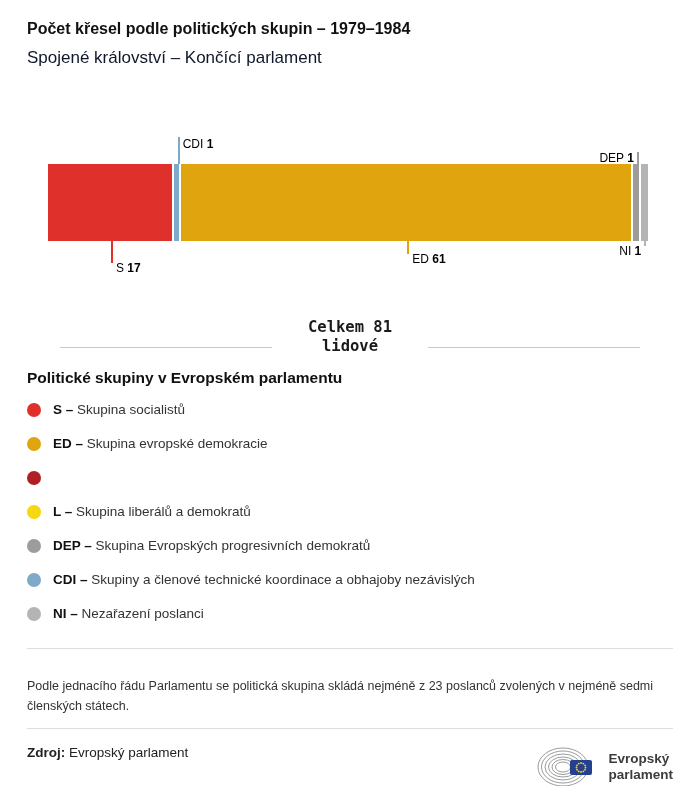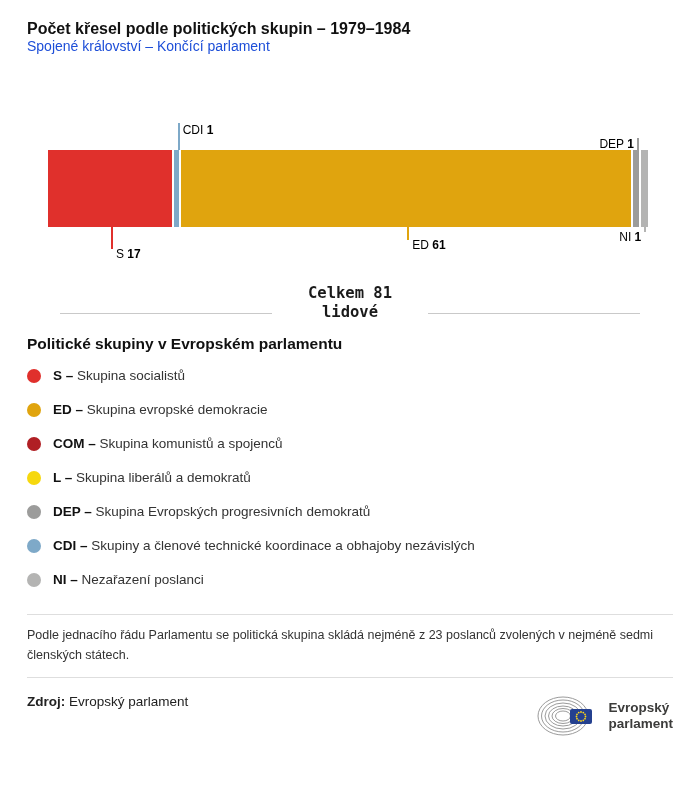--- a/index.html
+++ b/index.html
@@ -5,46 +5,46 @@
   * { margin: 0; padding: 0; box-sizing: border-box; }
   html, body { background: #ffffff; }
   body {
     width: 700px; height: 786px;
     position: relative; overflow: hidden;
     font-family: "Liberation Sans", sans-serif;
     color: #1a1a1a;
   }
   .header { padding: 20px 27px 0; }
   .title { font-size: 16px; font-weight: bold; color: #111; }
-  .subtitle { font-size: 14px; font-weight: 400; color: #1d4ed8; }
+  .subtitle { font-size: 17px; font-weight: 400; color: #0f172a; margin-top: 10px; }
 
   .chart { position: relative; height: 145px; margin-top: 63px; width: 700px; }
   .segment { position: absolute; top: 33px; height: 77px; }
   .callout-line { position: absolute; width: 2px; }
   .callout-label { position: absolute; font-size: 12px; color: #000; white-space: nowrap; }
   .callout-label b { font-weight: bold; }
 
   .total-row { display: flex; align-items: flex-end; margin: 22px 60px 0; gap: 36px; }
   .total-rule { flex: 1; border-top: 1px solid #c9c9c9; margin-bottom: 7px; }
   .total-text {
     text-align: center; font-family: "DejaVu Sans Mono", monospace;
-    font-weight: bold; font-size: 15.5px; line-height: 1.2; color: #1a1a1a;
+    font-weight: bold; font-size: 15.5px; line-height: 1.2; color: #1a1a1a; margin-top: 20px;
   }
 
   .legend { margin: 14px 27px 0; }
   .legend-heading { font-size: 15.5px; font-weight: bold; color: #111; margin-bottom: 14px; }
   .legend-item { display: flex; align-items: center; margin-bottom: 17px; height: 17px; }
   .dot { width: 14px; height: 14px; border-radius: 50%; margin-right: 12px; flex: 0 0 14px; }
   .legend-text { font-size: 13.5px; color: #333; }
   .legend-text b { color: #111; font-weight: bold; }
 
   .footnote-block {
     margin: 26px 27px 0;
     border-top: 1px solid #dedede; border-bottom: 1px solid #dedede;
-    padding: 11px 0 12px;
+    padding: 28px 0 12px;
   }
   .footnote { font-size: 12.5px; color: #333; line-height: 1.55; max-width: 640px; }
 
   .source-row { display: flex; justify-content: space-between; margin: 16px 27px 16px; }
   .source { font-size: 13.5px; color: #222; }
   .source b { font-weight: bold; }
   .logo { display: flex; align-items: center; gap: 9px; }
   .logo-text { font-size: 13.5px; font-weight: bold; color: #3c3c3b; line-height: 1.18; }
 </style>
 </head>
@@ -88,21 +88,20 @@
       <div class="legend-item">
         <span class="dot" style="background: rgb(224, 48, 44);"></span>
         <span class="legend-text"><b>S – </b>Skupina socialistů</span>
       </div>
       <div class="legend-item">
         <span class="dot" style="background: rgb(224, 164, 14);"></span>
         <span class="legend-text"><b>ED – </b>Skupina evropské demokracie</span>
       </div>
       <div class="legend-item">
         <span class="dot" style="background: rgb(176, 31, 36);"></span>
-        <span class="legend-text"><b>COM – </b>Skupina komunistů a spojenců</span>
       </div>
       <div class="legend-item">
         <span class="dot" style="background: rgb(246, 216, 14);"></span>
         <span class="legend-text"><b>L – </b>Skupina liberálů a demokratů</span>
       </div>
       <div class="legend-item">
         <span class="dot" style="background: rgb(156, 156, 155);"></span>
         <span class="legend-text"><b>DEP – </b>Skupina Evropských progresivních demokratů</span>
       </div>
       <div class="legend-item">

